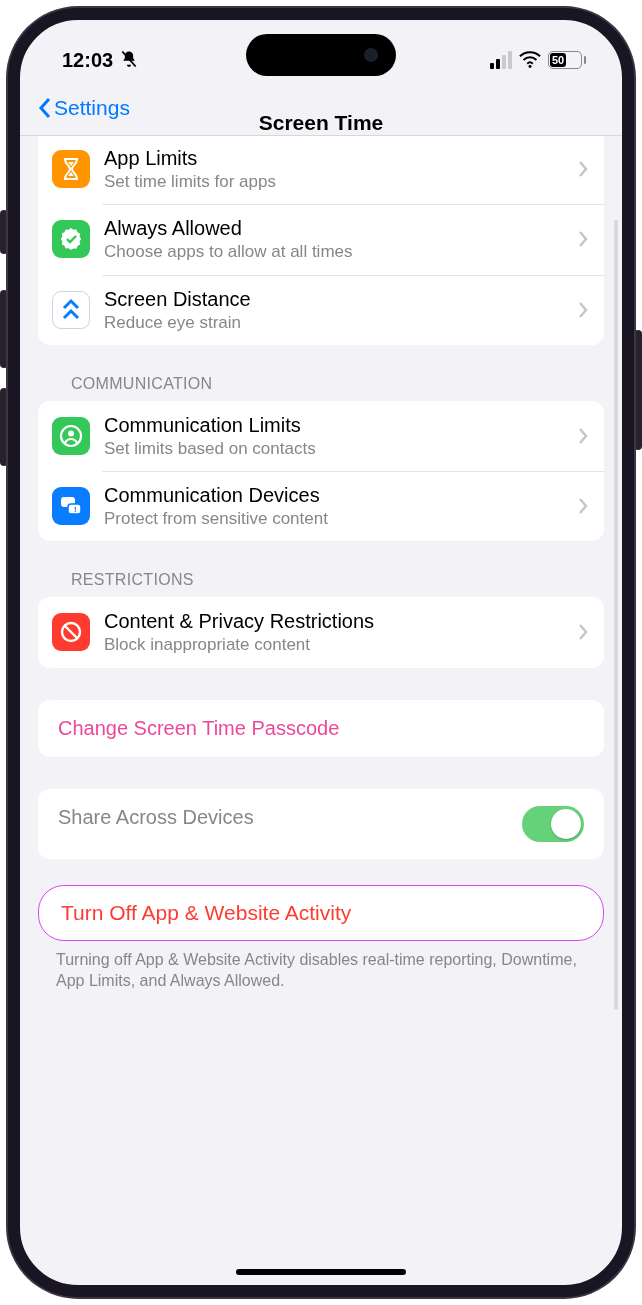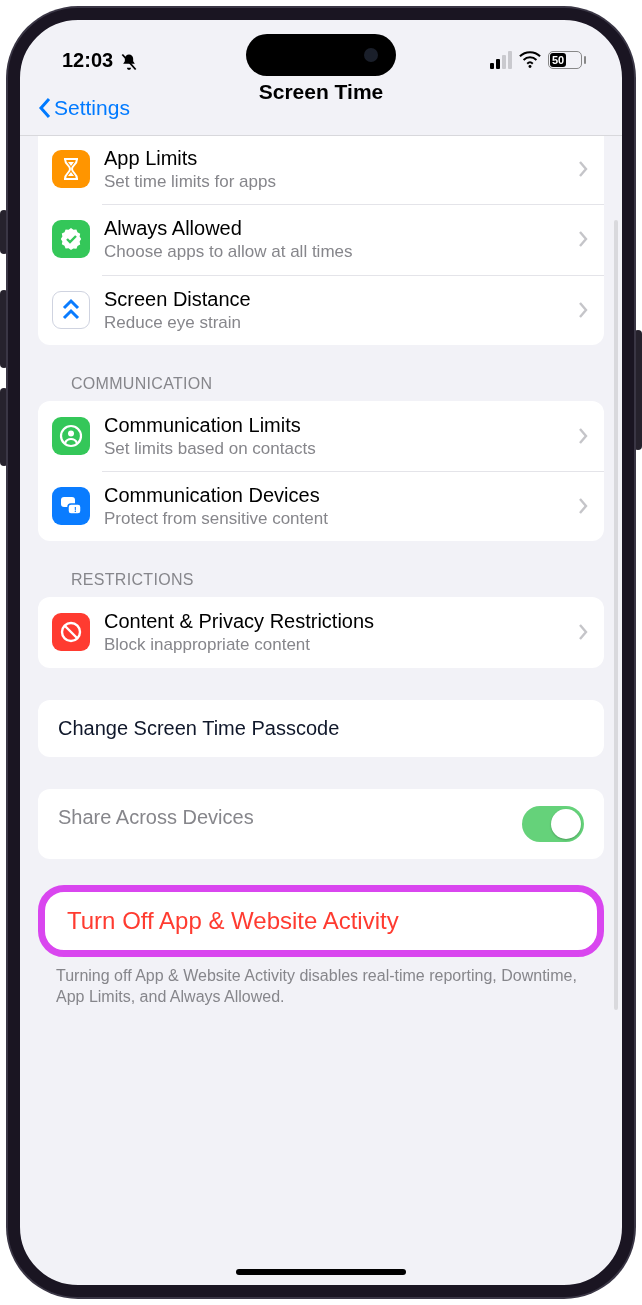--- a/index.html
+++ b/index.html
@@ -37,34 +37,34 @@
   .sb1{left:0;top:210px;width:8px;height:44px}
   .sb2{left:0;top:290px;width:8px;height:78px}
   .sb3{left:0;top:388px;width:8px;height:78px}
   .sb4{right:0;top:330px;width:8px;height:120px}
 
   .status-bar {
     display:flex; justify-content:space-between; align-items:center;
     padding: 20px 36px 0 42px; height: 60px;
     font-weight:600; font-size:20px; color:#000;
   }
-  .status-left{display:flex;align-items:flex-end;gap:6px}
+  .status-left{display:flex;align-items:flex-start;gap:6px}
   .status-right{display:flex;align-items:center;gap:7px}
   .bell-slash{width:20px;height:20px}
   .bars{display:flex;align-items:flex-end;gap:2px}
   .bars span{width:4px;background:#c9c9ce;border-radius:1px}
   .bars span.on{background:#000}
   .wifi{width:22px;height:18px}
   .batt{display:flex;align-items:center;gap:2px}
   .batt-body{width:34px;height:18px;border:1.5px solid #888;border-radius:5px;position:relative;display:flex;align-items:center}
   .batt-fill{position:absolute;left:1px;top:1px;bottom:1px;width:50%;background:#000;border-radius:3px;display:flex;align-items:center;justify-content:center;color:#fff;font-size:11px;font-weight:700}
   .batt-tip{width:2px;height:8px;background:#888;border-radius:1px}
 
   .nav {
-    display:flex; align-items:flex-start; justify-content:center;
+    display:flex; align-items:flex-end; justify-content:center;
     position:relative; height:56px; background:#f2f2f7;
     border-bottom:1px solid #d8d8dc;
   }
   .nav-back{
     position:absolute; left:18px; top:0; bottom:0;
     display:flex;align-items:center; gap:2px;
     color:#007aff; font-size:21px;
   }
   .nav-title{font-size:21px;font-weight:600;color:#000}
   .chev-left{width:14px;height:22px;stroke:#007aff;stroke-width:3;fill:none}
@@ -101,35 +101,35 @@
     flex:none;
   }
   .icon-box.outline{background:#fff;border:1px solid #cfd3e0}
   .row-text{flex:1;min-width:0}
   .row-title{font-size:20px;color:#000;line-height:1.25}
   .row-sub{font-size:17px;color:#86868b;line-height:1.25}
   .chev{width:10px;height:18px;stroke:#c5c5c9;stroke-width:2.4;fill:none;flex:none}
 
   .link-row{
     background:#fff;margin:32px 18px 0;border-radius:12px;
-    padding:17px 20px;font-size:20px;color:#0f172a;
+    padding:17px 20px;font-size:20px;color:#ec4899;
   }
   .toggle-card{
     background:#fff;margin:32px 18px 0;border-radius:12px;
     padding:17px 20px;display:flex;justify-content:space-between;
   }
   .toggle-label{font-size:20px;color:#86868b}
   .switch{width:62px;height:36px;background:#65d27a;border-radius:20px;position:relative}
   .switch::after{content:"";position:absolute;right:3px;top:3px;width:30px;height:30px;background:#fff;border-radius:50%;box-shadow:0 1px 2px rgba(0,0,0,.25)}
   .footer-note{font-size:16px;color:#86868b;padding:8px 36px 0;line-height:1.35}
 
   .danger-card{
     background:#fff;margin:26px 18px 0;border-radius:26px;
-    padding:15px 22px;font-size:24px;color:#ff3b30;
-    border:7px solid #d946ef;
+    padding:15px 22px;font-size:21px;color:#ff3b30;
+    border:1px solid #d946ef;
   }
 
   .home-indicator{
     position:absolute;bottom:10px;left:50%;transform:translateX(-50%);
     width:170px;height:6px;background:#000;border-radius:4px;z-index:60;
   }
   .scrollbar-hint{
     position:absolute; right:4px; top:200px; width:4px; height:790px;
     background:#c8c8cc; border-radius:3px; opacity:.6;
   }

